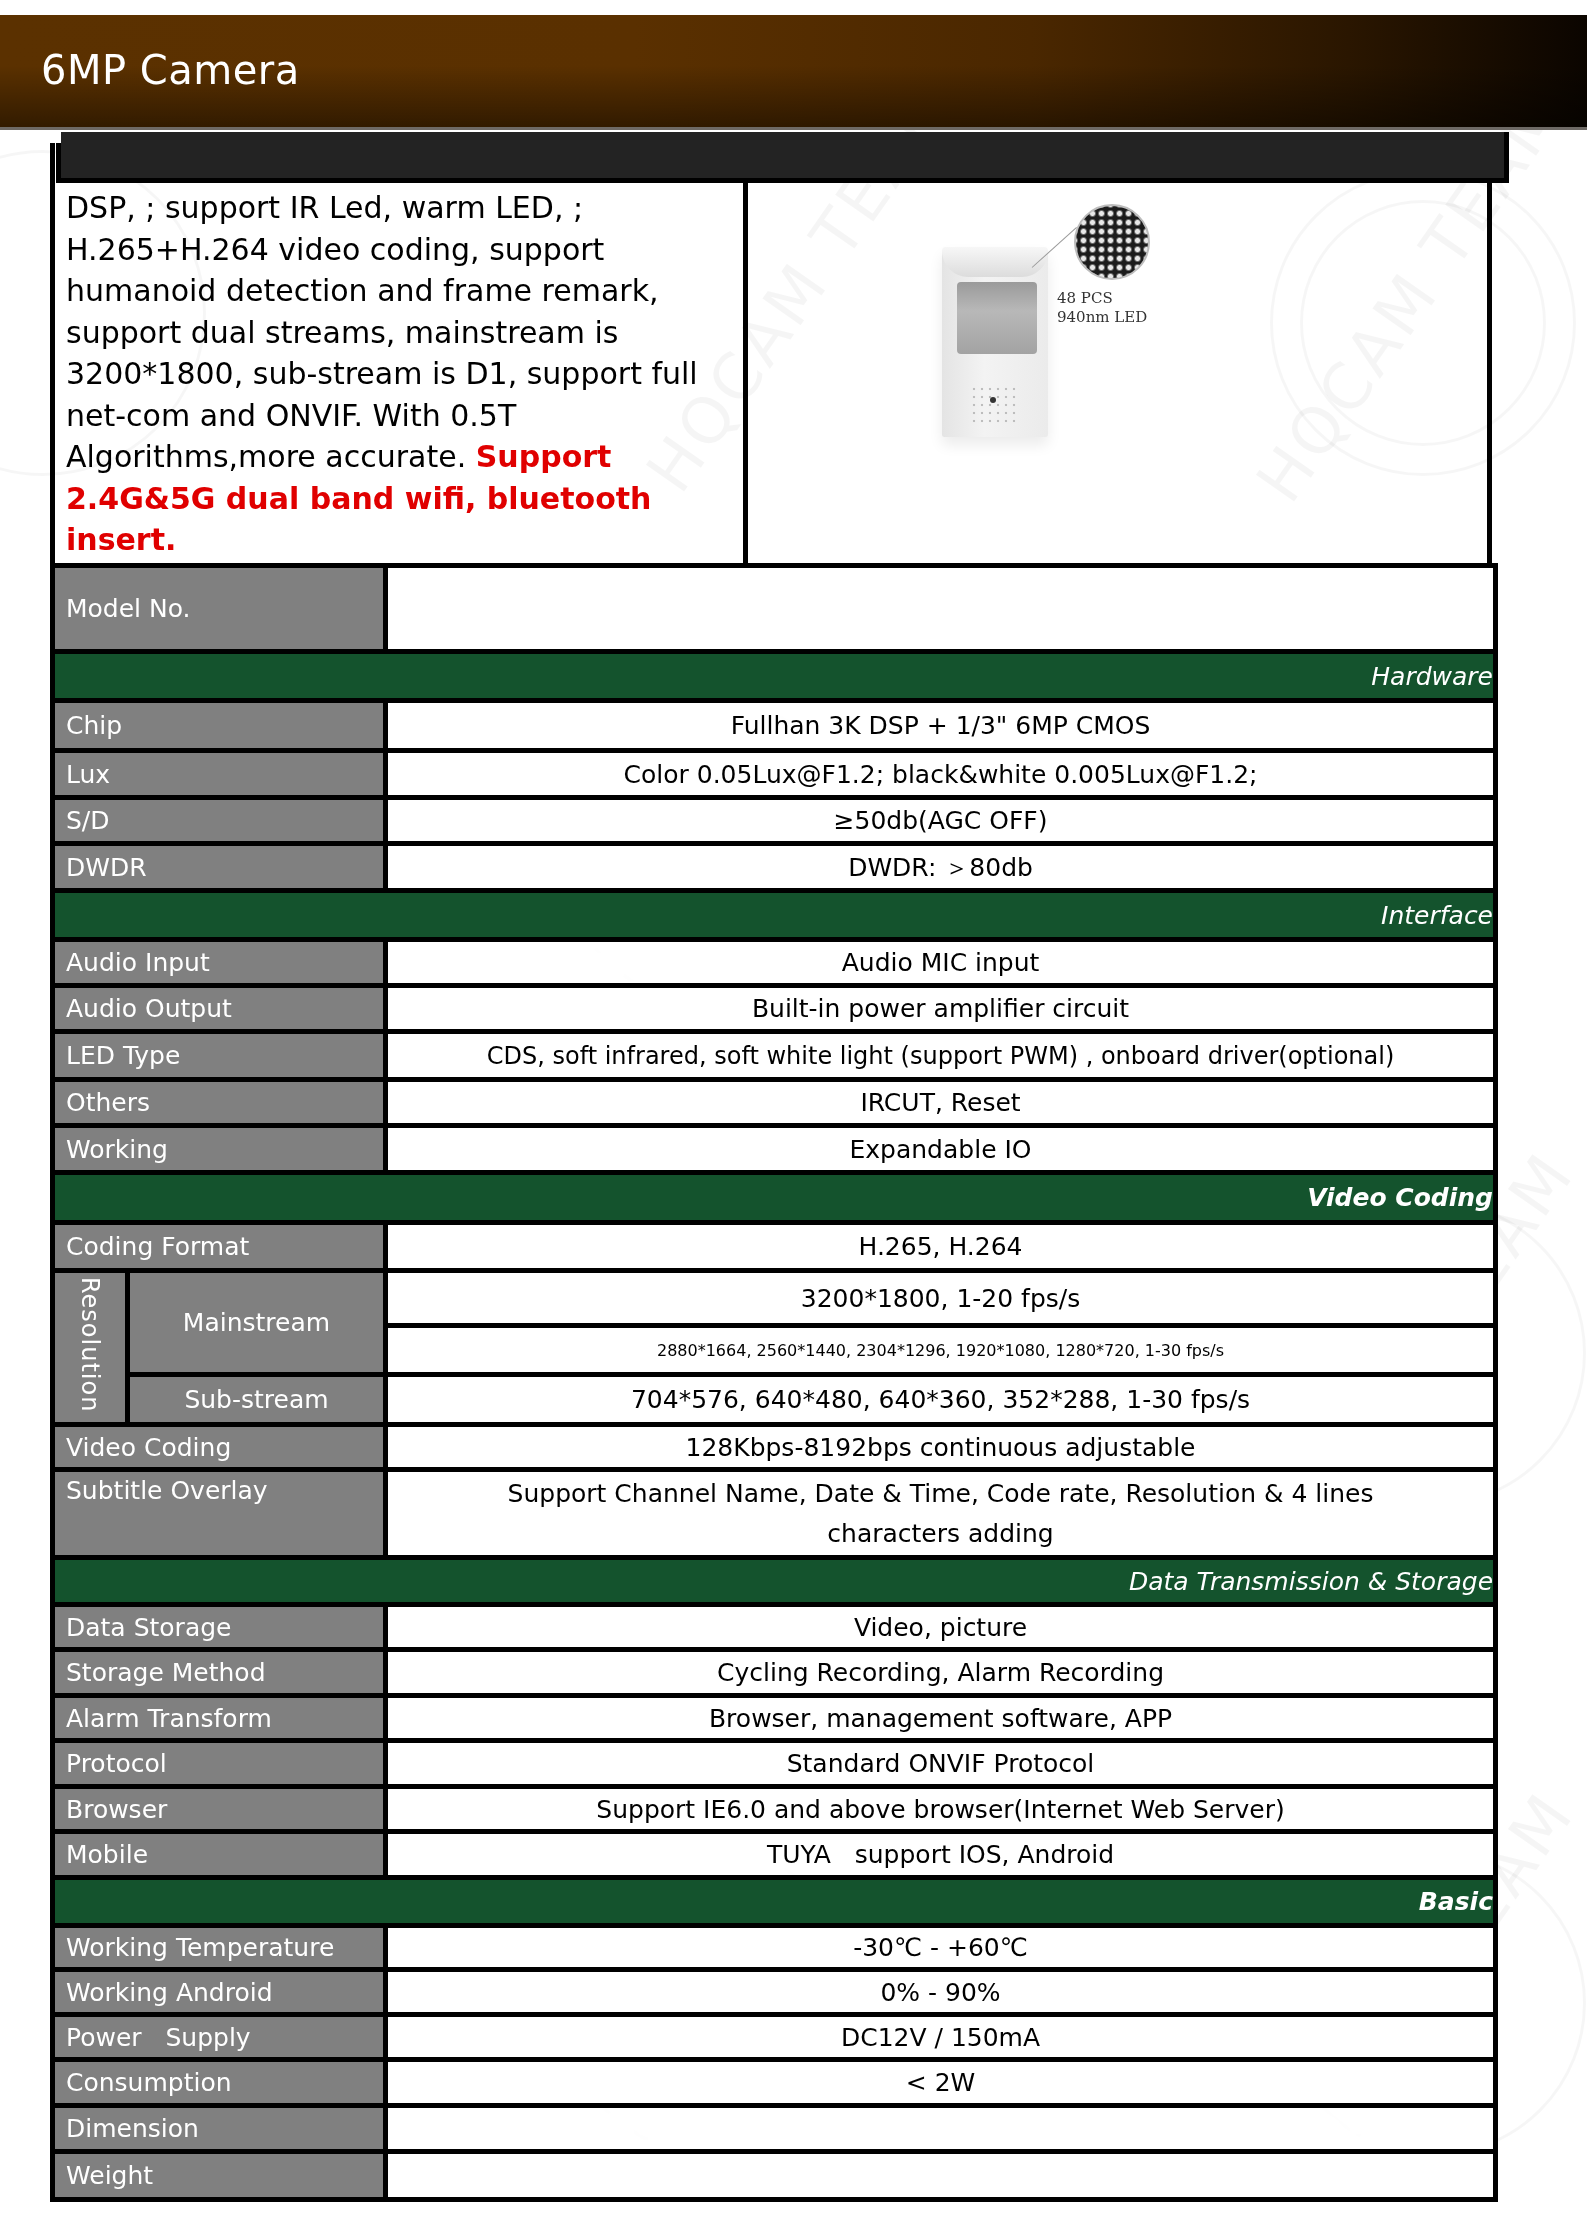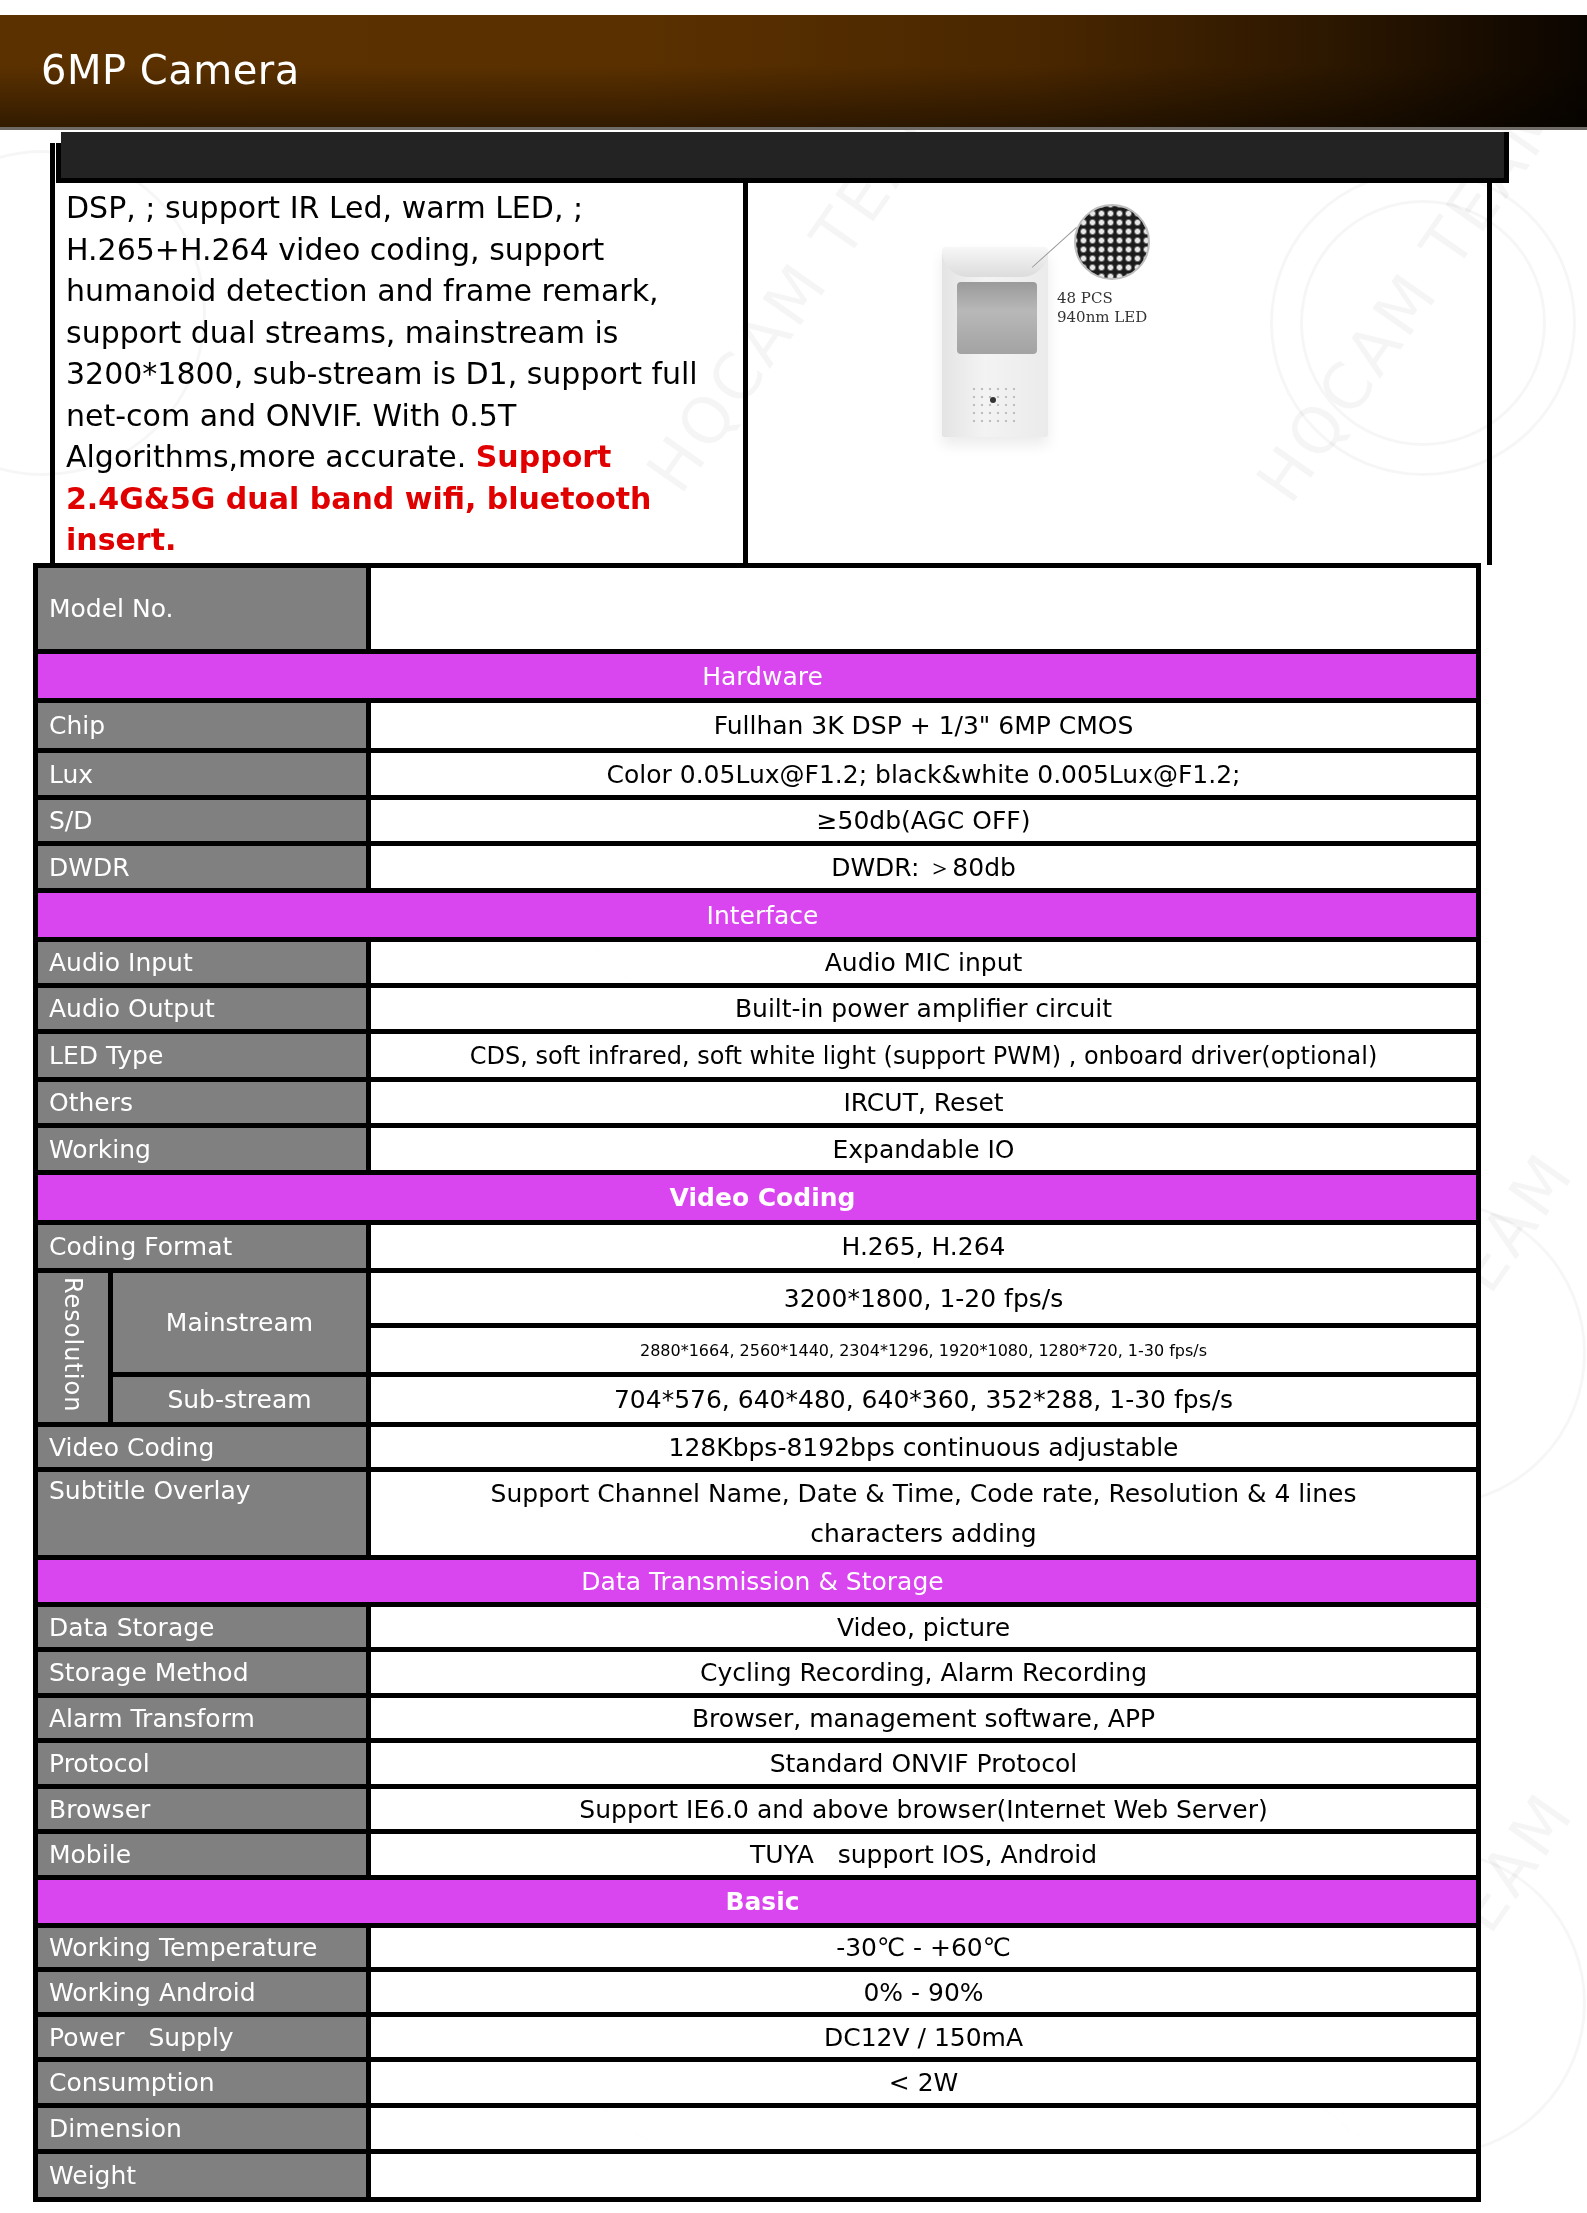--- a/index.html
+++ b/index.html
@@ -39,25 +39,25 @@
   .cam-grill { position:absolute; left:28px; top:138px; width:48px; height:42px;
     background-image:radial-gradient(circle,#bdbdbd 1.2px,transparent 1.6px); background-size:8px 8px; }
   .cam-hole { position:absolute; left:48px; top:150px; width:6px; height:6px; border-radius:50%; background:#333; }
   .led-circle { position:absolute; left:326px; top:21px; width:76px; height:76px; border-radius:50%;
     background:#1c1c1c; border:2px solid #bdbdbd; box-sizing:border-box;
     background-image:radial-gradient(circle,#e8e8e8 2px,#6a6a6a 3px,transparent 4px); background-size:9px 9px; background-position:3px 3px; }
   .led-line { position:absolute; left:284px; top:84px; width:60px; height:1px; background:#9a9a9a; transform:rotate(-42deg); transform-origin:left center; }
   .led-label { position:absolute; left:309px; top:106px; font-family:"DejaVu Serif","Liberation Serif",serif;
     font-size:15px; line-height:19px; color:#333; }
 
-  table.spec { position:absolute; left:33px; top:563px; width:1443px; border-collapse:collapse; table-layout:fixed; }
+  table.spec { position:absolute; left:50px; top:563px; width:1443px; border-collapse:collapse; table-layout:fixed; }
   table.spec td { border:5px solid #000; padding:0; box-sizing:border-box; font-size:25px; }
   td.lbl { background:#808080; color:#ffffff; padding-left:11px !important; text-align:left; vertical-align:middle; }
   td.val { background:rgba(255,255,255,0.92); color:#000; text-align:center; vertical-align:middle; }
-  td.sec { background:#d946ef; color:#ffffff; padding-left:11px !important; text-align:center; vertical-align:middle; }
+  td.sec { background:#14532d; color:#ffffff; padding-left:11px !important; text-align:right; vertical-align:middle;font-style:italic; }
   td.sec.bold { font-weight:bold; }
   td.res-rot { background:#808080; color:#fff; text-align:center; vertical-align:middle; padding:0; }
   .rot { display:inline-block; writing-mode:vertical-rl; font-size:24px; letter-spacing:1px; }
   td.sublbl { background:#808080; color:#fff; text-align:center; vertical-align:middle; font-size:26px; }
   td.lbl.top { vertical-align:top; padding-top:4px !important; }
   .val-multi { line-height:40px; }
 </style>
 </head>
 <body>
 

